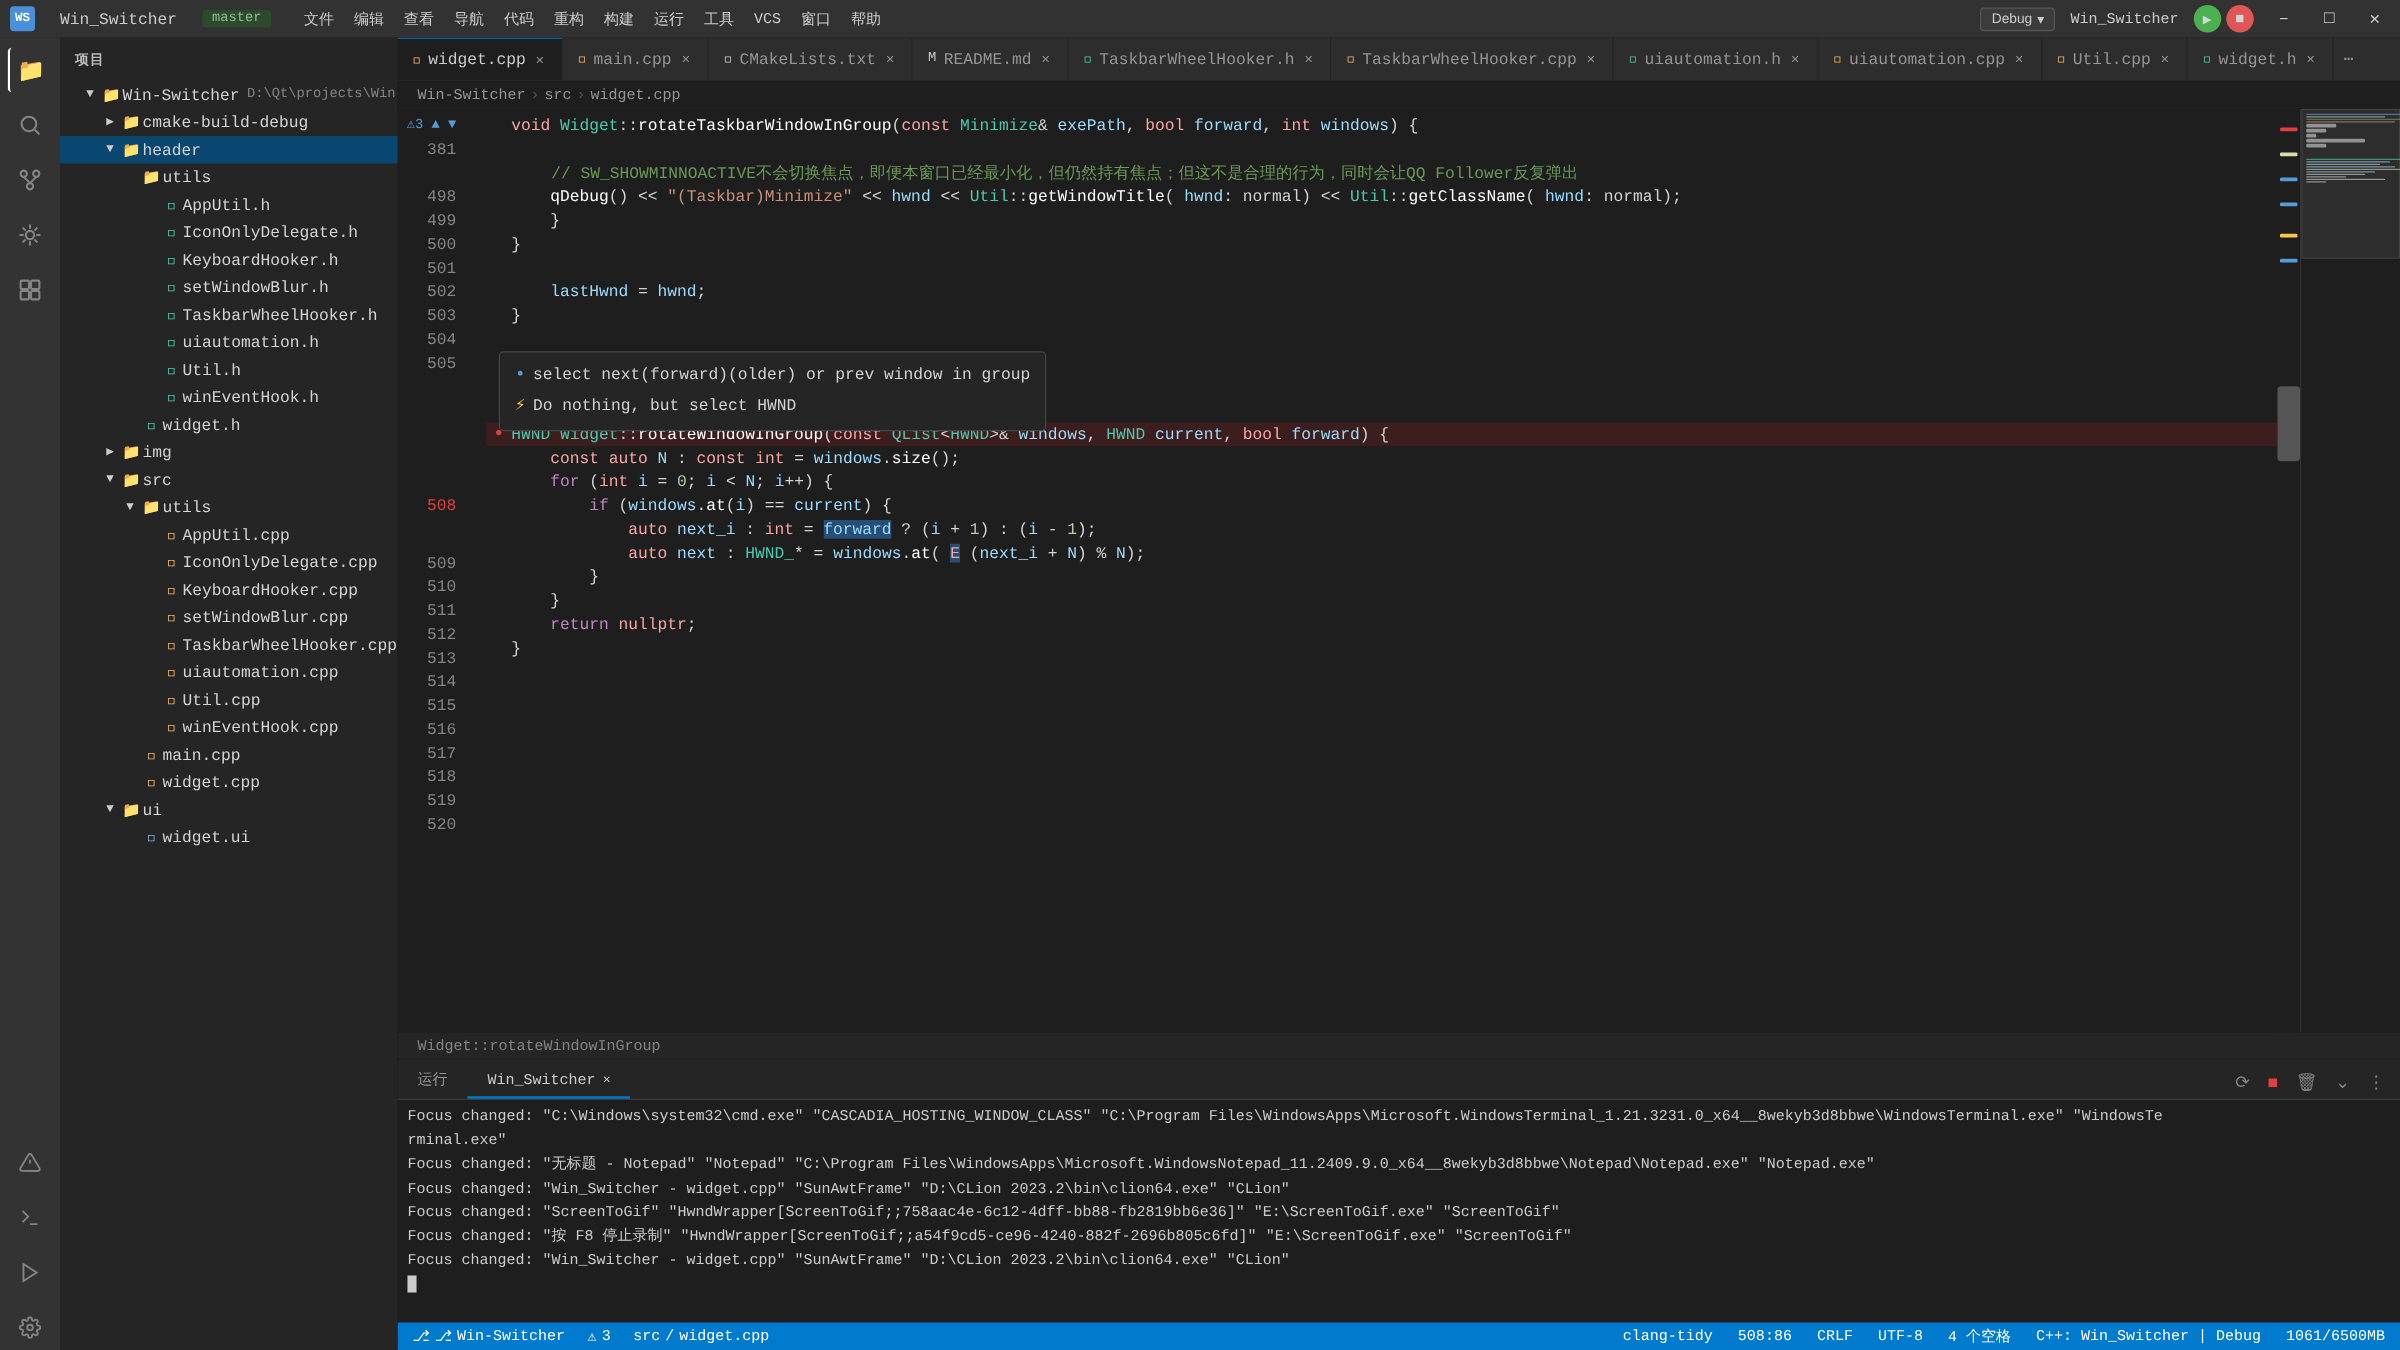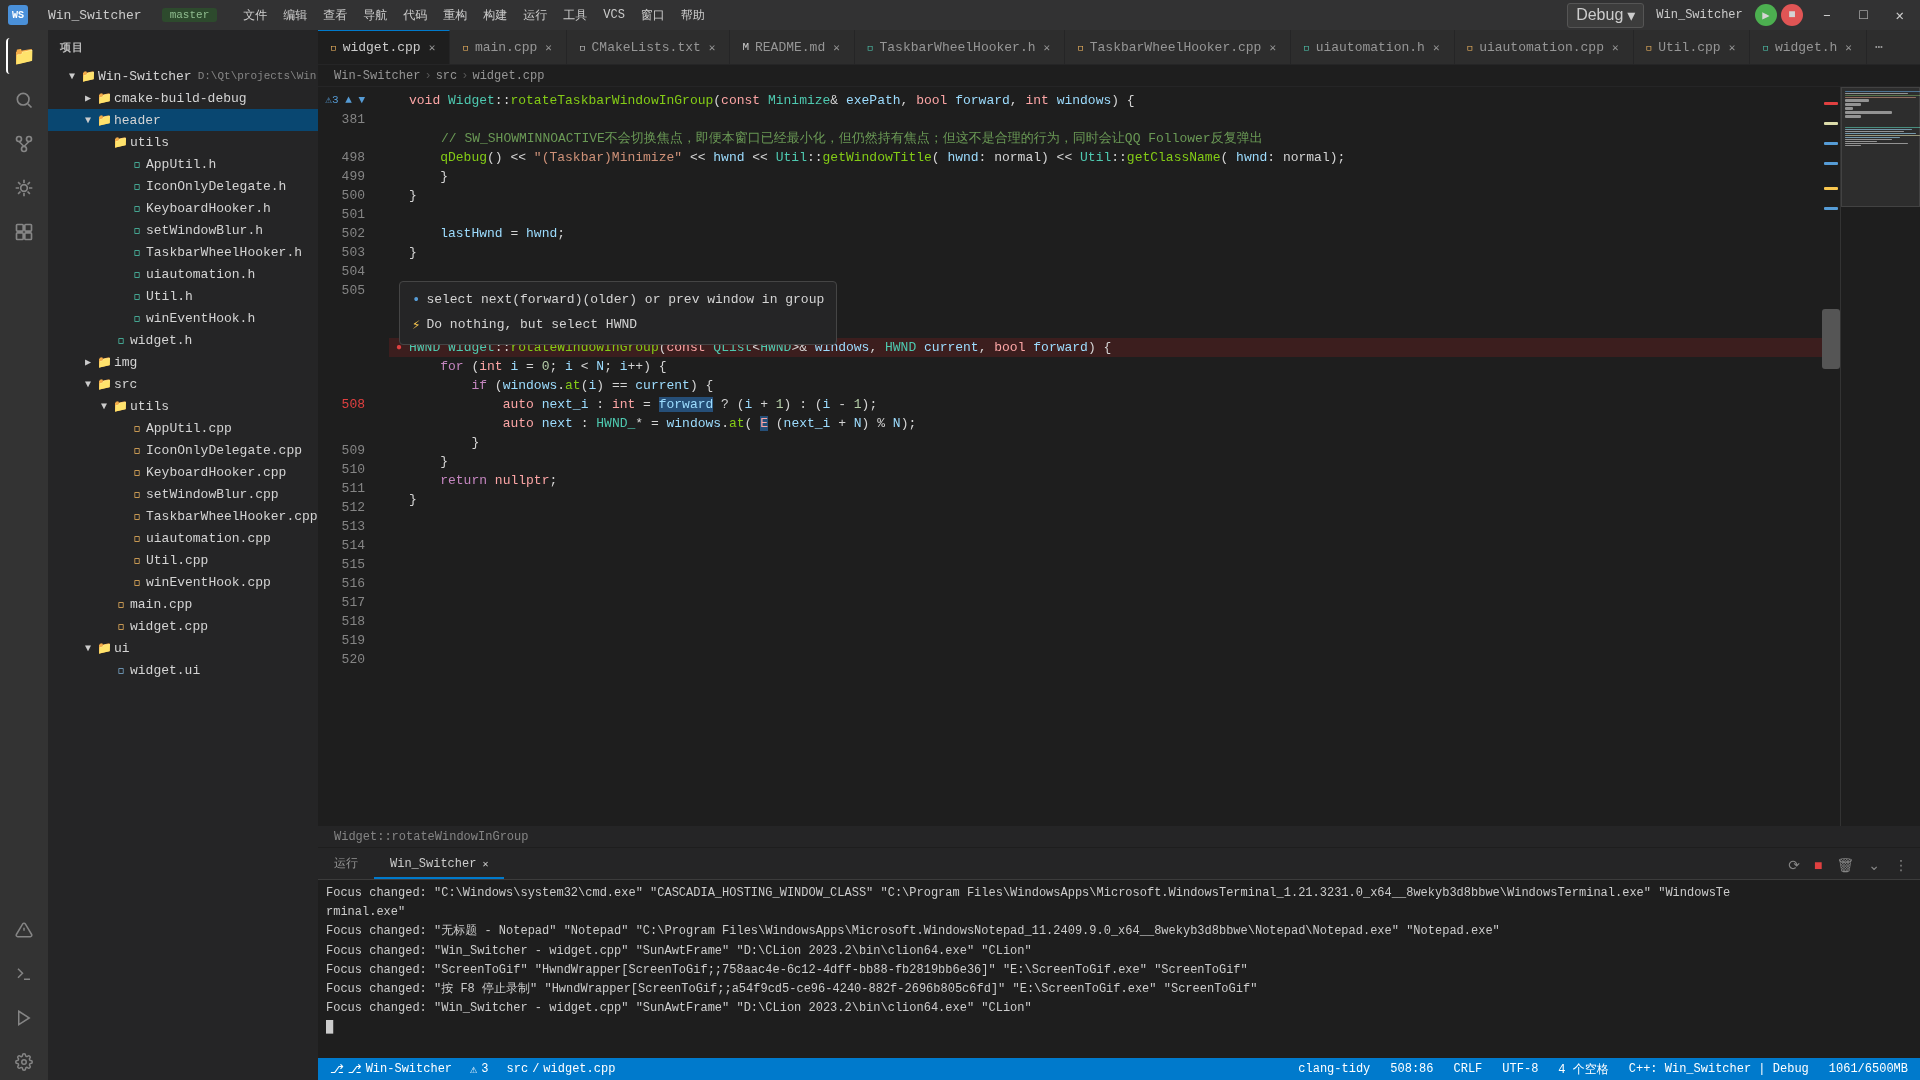--- a/index.html
+++ b/index.html
@@ -6,21 +6,21 @@
     body { width: 1920px; height: 1080px; background: #1e1e1e; color: #d4d4d4; font-family: 'Consolas', 'Courier New', monospace; font-size: 13px; overflow: hidden; }
 
     
     #titlebar { height: 30px; background: #323233; display: flex; align-items: center; padding: 0 8px; gap: 20px; }
     #titlebar .tb-icon { width: 20px; height: 20px; background: #4a90d9; border-radius: 3px; display: flex; align-items: center; justify-content: center; font-size: 10px; font-weight: bold; color: white; flex-shrink: 0; }
     #titlebar .tb-menu { display: flex; gap: 4px; align-items: center; }
     #titlebar .tb-menu span { color: #cccccc; font-size: 12px; padding: 2px 6px; cursor: pointer; }
     #titlebar .tb-right { margin-left: auto; display: flex; align-items: center; gap: 12px; }
     #titlebar .tb-btn { color: #cccccc; font-size: 14px; cursor: pointer; padding: 0 8px; height: 30px; display: flex; align-items: center; }
     .branch-badge { background: #2d4a2d; color: #8fbc8f; font-size: 11px; padding: 1px 8px; border-radius: 3px; }
-    .debug-btn { background: #3c3c3c; color: #cccccc; border: 1px solid #555; font-size: 16px; padding: 2px 8px; border-radius: 3px; display: flex; align-items: center; gap: 4px; cursor: pointer; }
+    .debug-btn { background: #3c3c3c; color: #cccccc; border: 1px solid #555; font-size: 11px; padding: 2px 8px; border-radius: 3px; display: flex; align-items: center; gap: 4px; cursor: pointer; }
 
     
     #main { display: flex; height: calc(1080px - 30px); }
 
     
     #activity-bar { width: 48px; background: #333333; display: flex; flex-direction: column; align-items: center; padding-top: 8px; gap: 8px; flex-shrink: 0; }
     .activity-icon { width: 36px; height: 36px; display: flex; align-items: center; justify-content: center; color: #858585; font-size: 18px; cursor: pointer; border-radius: 4px; }
     .activity-icon.active { color: #ffffff; border-left: 2px solid #ffffff; }
     .activity-spacer { flex: 1; }
 
@@ -64,21 +64,21 @@
 
     
     .code-line { display: flex; align-items: center; min-height: 19px; white-space: pre; }
     .line-gutter { width: 20px; flex-shrink: 0; display: flex; align-items: center; justify-content: center; }
     .breakpoint { color: #e04040; font-size: 10px; }
     .code-text { flex: 1; }
 
     
     .kw { color: #fca5a5; }
     .kw2 { color: #c586c0; }
-    .fn { color: #84cc16; }
+    .fn { color: #ffffff; }
     .str { color: #ce9178; }
     .num { color: #b5cea8; }
     .comment { color: #6a9955; }
     .param { color: #9cdcfe; }
     .cname { color: #4ec9b0; }
     .var { color: #9cdcfe; }
 
     
     #hover-popup { position: absolute; top: 255px; left: 340px; background: #252526; border: 1px solid #454545; border-radius: 4px; padding: 8px 12px; font-size: 13px; color: #d4d4d4; z-index: 100; max-width: 500px; line-height: 1.5; }
     #hover-popup .popup-line { display: flex; align-items: flex-start; gap: 6px; }
@@ -620,20 +620,24 @@
                 <span>Do nothing, but select HWND</span>
               </div>
             </div>
           </div>
 
           <div class="code-line" style="background:#3c1e1e;">
             <span class="line-gutter"><span class="breakpoint">●</span></span>
             <span class="code-text"><span class="cname">HWND</span> <span class="cname">Widget</span>::<span class="fn">rotateWindowInGroup</span>(<span class="kw">const</span> <span class="cname">QList</span>&lt;<span class="cname">HWND</span>&gt;&amp; <span class="param">windows</span>, <span class="cname">HWND</span> <span class="param">current</span>, <span class="kw">bool</span> <span class="param">forward</span>) {</span>
           </div>
 
+          <div class="code-line">
+            <span class="line-gutter"></span>
+            <span class="code-text">&nbsp;&nbsp;&nbsp;&nbsp;<span class="kw">const</span> <span class="kw">auto</span> <span class="var">N</span> : <span class="kw">const</span> <span class="kw">int</span> = <span class="var">windows</span>.<span class="fn">size</span>();</span>
+          </div>
 
 
           <div class="code-line">
             <span class="line-gutter"></span>
             <span class="code-text">&nbsp;&nbsp;&nbsp;&nbsp;<span class="kw2">for</span> (<span class="kw">int</span> <span class="var">i</span> = <span class="num">0</span>; <span class="var">i</span> &lt; <span class="var">N</span>; <span class="var">i</span>++) {</span>
           </div>
 
           <div class="code-line">
             <span class="line-gutter"></span>
             <span class="code-text">&nbsp;&nbsp;&nbsp;&nbsp;&nbsp;&nbsp;&nbsp;&nbsp;<span class="kw2">if</span> (<span class="var">windows</span>.<span class="fn">at</span>(<span class="var">i</span>) == <span class="var">current</span>) {</span>

